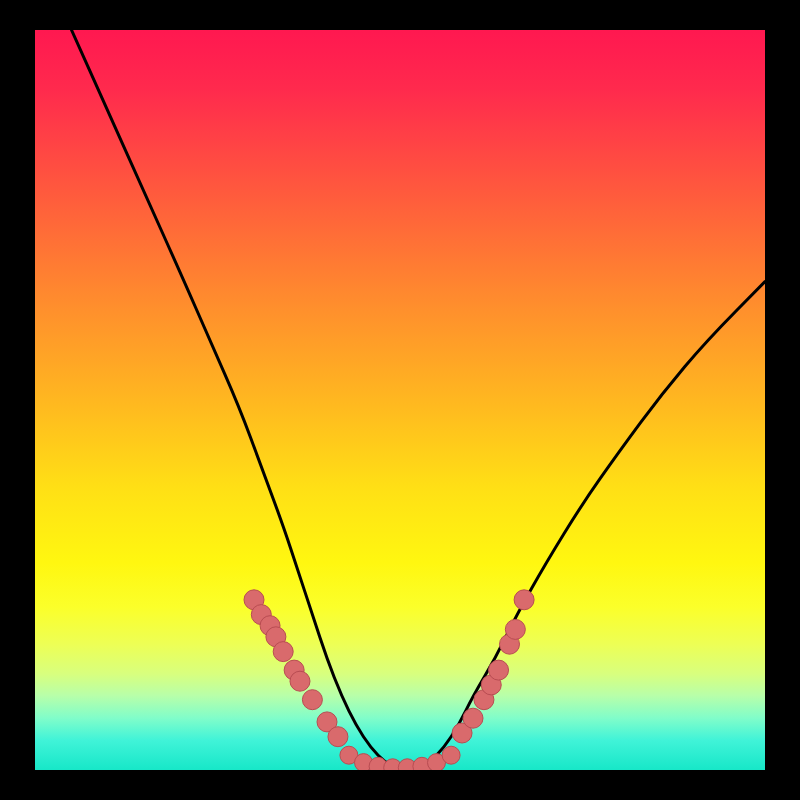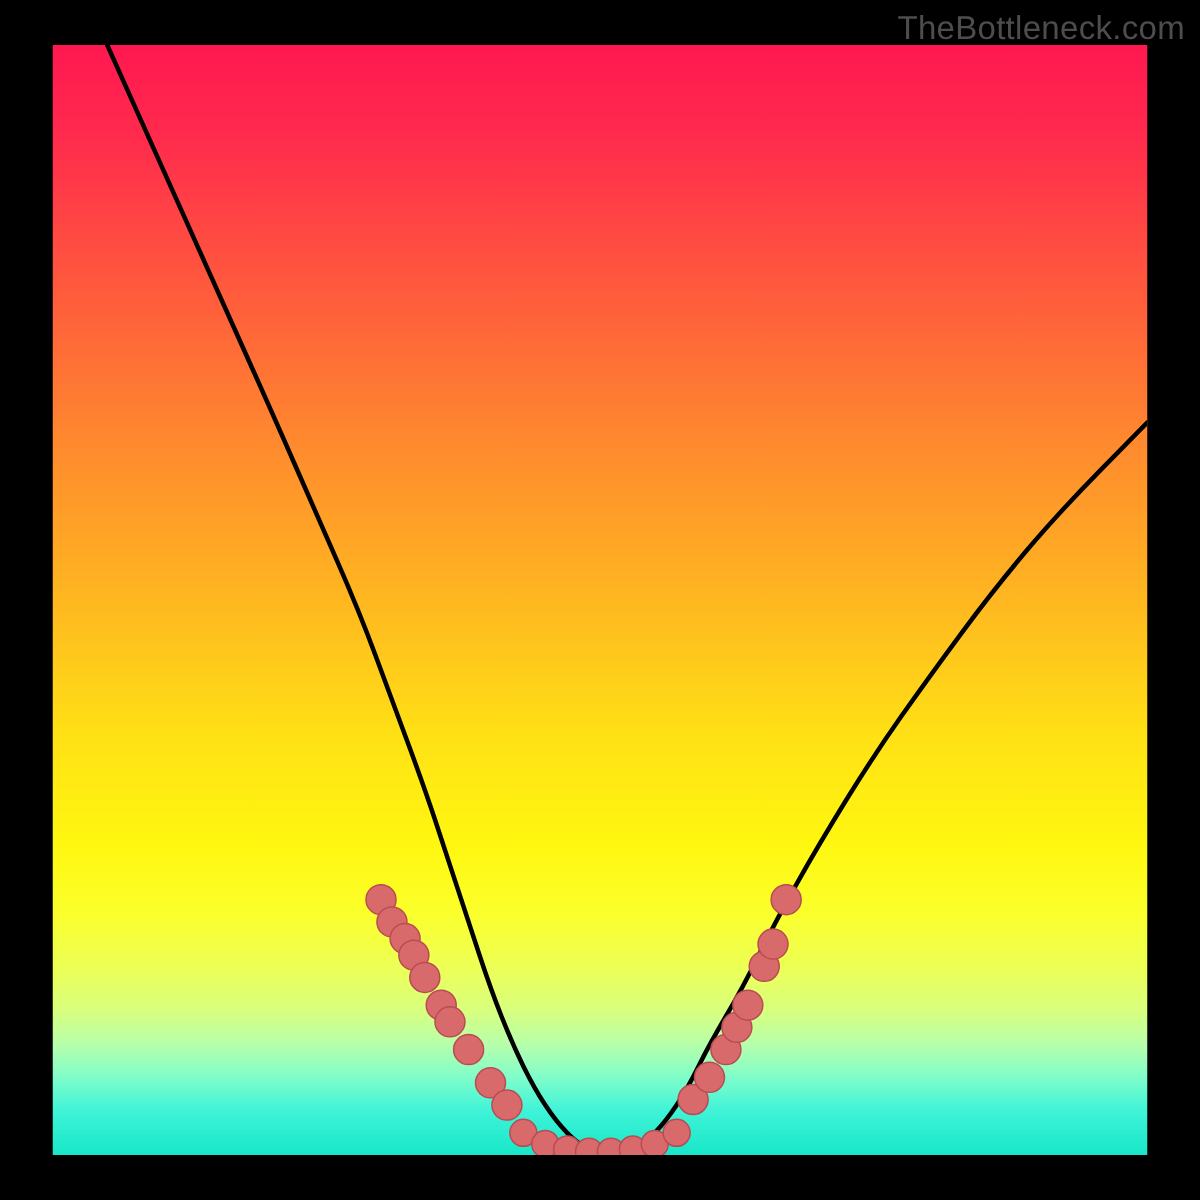--- a/index.html
+++ b/index.html
@@ -101,14 +101,13 @@
           <circle cx="438" cy="688.2" r="10" fill="#d96a6c" stroke="#b84c52" stroke-width="1"></circle>
           <circle cx="448.95" cy="669.7" r="10" fill="#d96a6c" stroke="#b84c52" stroke-width="1"></circle>
           <circle cx="456.25" cy="654.9" r="10" fill="#d96a6c" stroke="#b84c52" stroke-width="1"></circle>
           <circle cx="463.55" cy="640.1" r="10" fill="#d96a6c" stroke="#b84c52" stroke-width="1"></circle>
           <circle cx="474.5" cy="614.2" r="10" fill="#d96a6c" stroke="#b84c52" stroke-width="1"></circle>
           <circle cx="480.3399999999999" cy="599.4" r="10" fill="#d96a6c" stroke="#b84c52" stroke-width="1"></circle>
           <circle cx="489.1" cy="569.8" r="10" fill="#d96a6c" stroke="#b84c52" stroke-width="1"></circle>
         </g>
     </svg>
   </div>
-  <div class="watermark">TheBottleneck.com</div>
 </div>
 
 </body></html>

